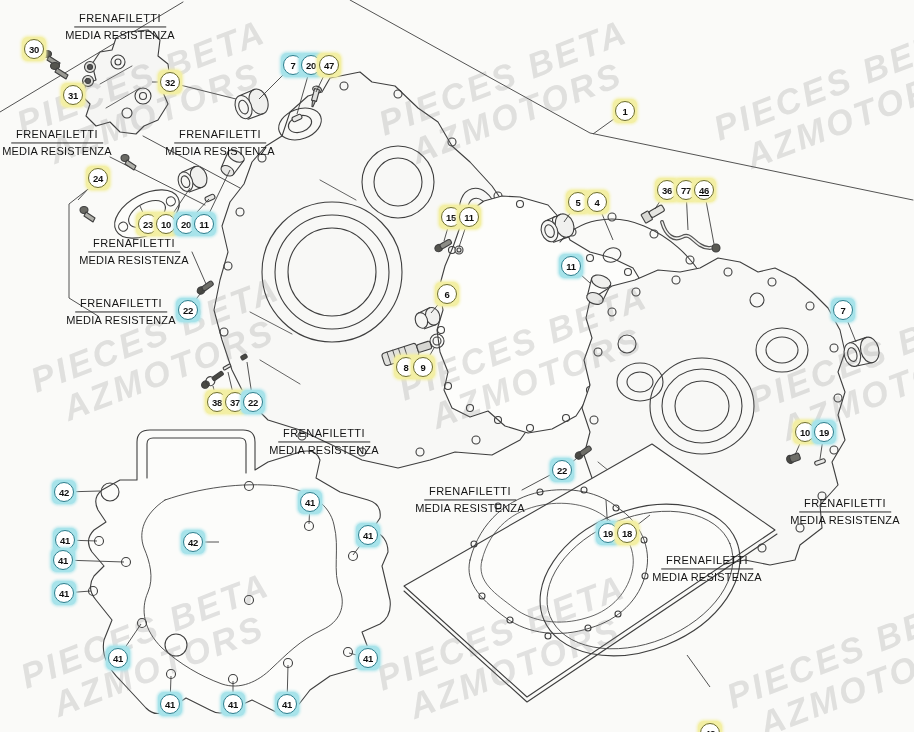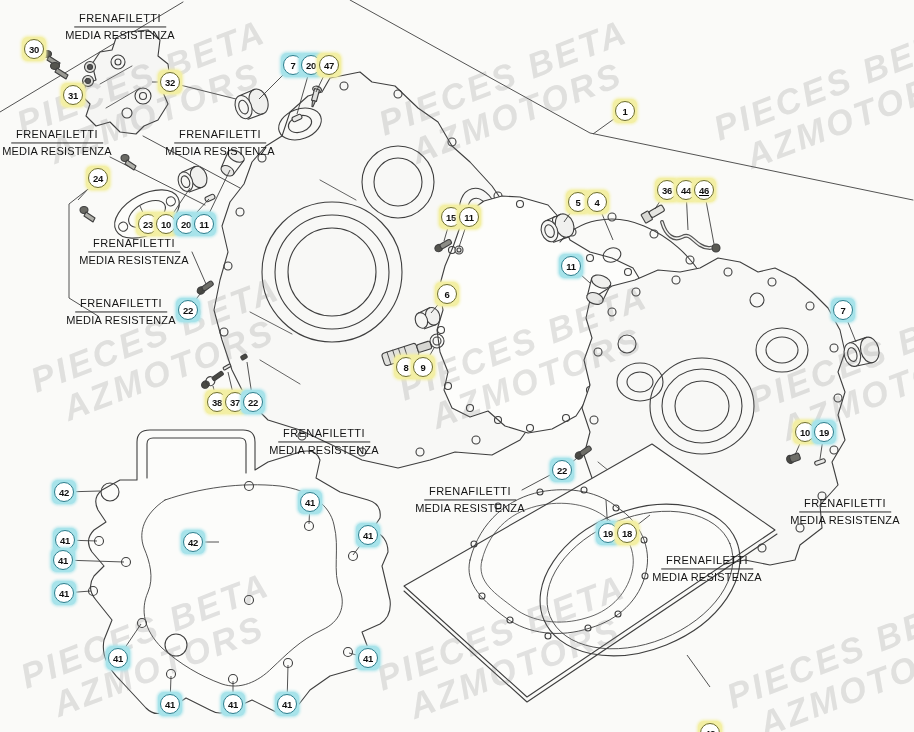--- a/index.html
+++ b/index.html
@@ -508,21 +508,21 @@
     <div class="callout y" style="left: 578px; top: 202px;">
       <div class="ring">5</div>
     </div>
     <div class="callout y" style="left: 597px; top: 202px;">
       <div class="ring">4</div>
     </div>
     <div class="callout y" style="left: 667px; top: 190px;">
       <div class="ring">36</div>
     </div>
     <div class="callout y" style="left: 686px; top: 190px;">
-      <div class="ring">44</div>
+      <div class="ring">77</div>
     </div>
     <div class="callout y" style="left: 704px; top: 190px; text-decoration: underline;">
       <div class="ring">46</div>
     </div>
     <div class="callout c" style="left: 571px; top: 266px;">
       <div class="ring">11</div>
     </div>
     <div class="callout y" style="left: 447px; top: 294px;">
       <div class="ring">6</div>
     </div>

